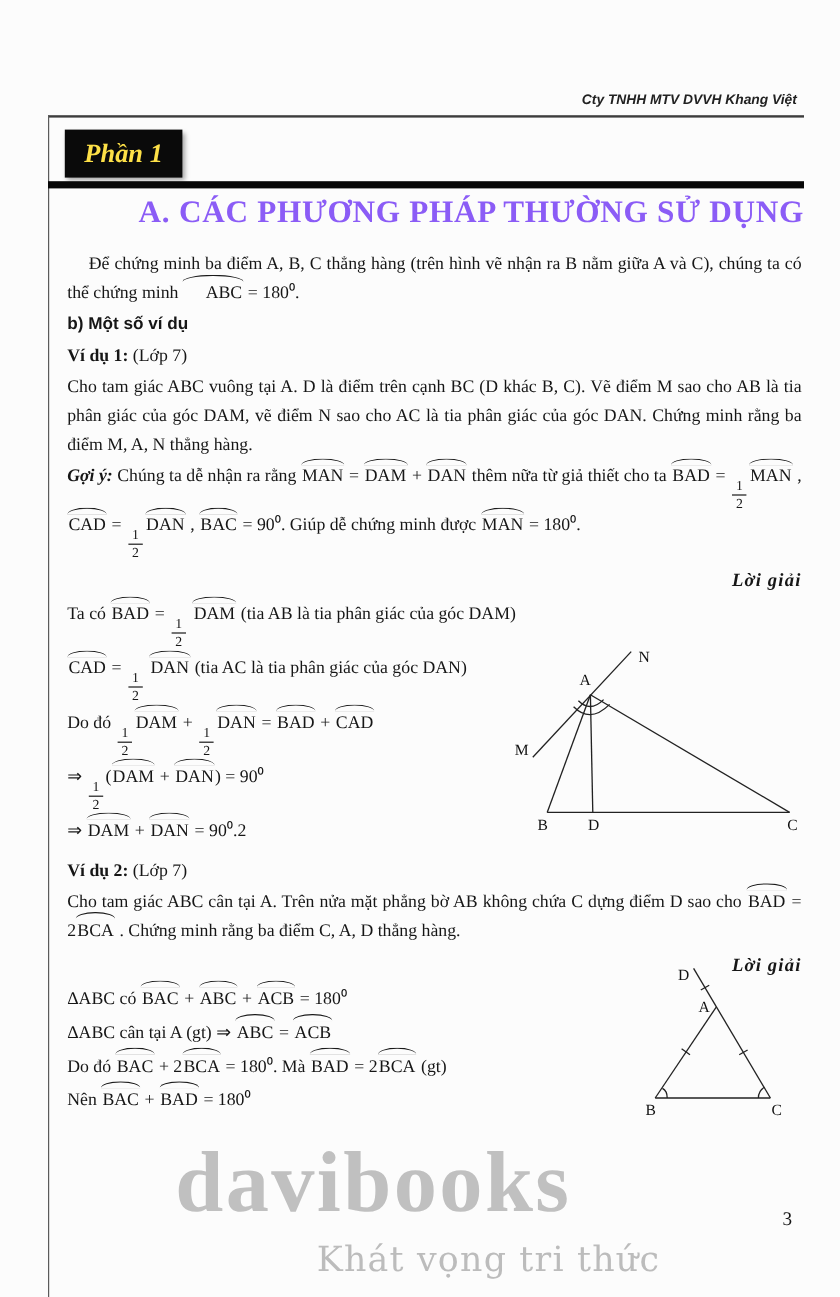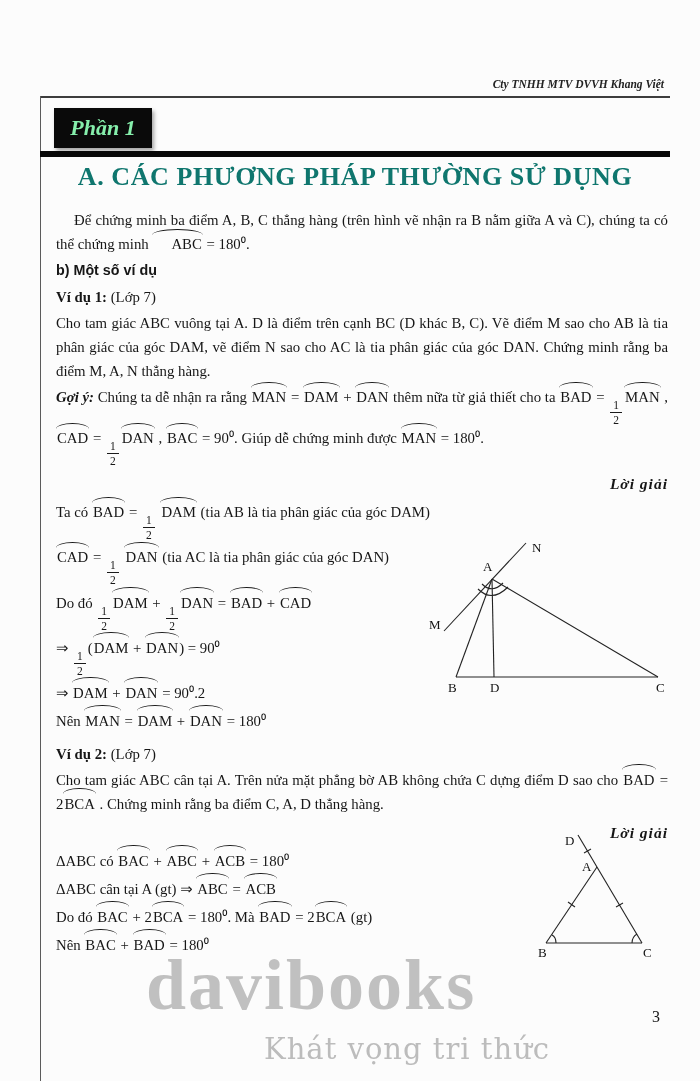--- a/index.html
+++ b/index.html
@@ -1,23 +1,23 @@
 <!DOCTYPE html>
 <html><head>
 <meta charset="utf-8">
 <style>
   *{margin:0;padding:0;box-sizing:border-box}
   html,body{background:#cfcfcf}
   .page{position:relative;width:700px;height:1081px;background:#fcfcfc;font-family:"Liberation Serif",serif;color:#161616;overflow:hidden}
-  .publisher{position:absolute;top:78px;right:36px;font-family:Liberation Serif, serif;font-size:11.5px;font-weight:bold;font-style:italic;color:#222}
+  .publisher{position:absolute;top:78px;right:36px;font-family:Liberation Sans, sans-serif;font-size:11.5px;font-weight:bold;font-style:italic;color:#222}
   .rule-top{position:absolute;left:40px;right:30px;top:96px;border-top:2px solid #3d3d3d}
   .rule-left{position:absolute;left:40px;top:96px;bottom:0;border-left:1.6px solid #5b5b5b}
-  .part-box{position:absolute;left:54px;top:108px;width:98px;height:40px;background:#0a0a0a;color:#86efac;display:flex;align-items:center;justify-content:center;font-size:22px;font-weight:bold;font-style:italic;box-shadow:2px 3px 4px rgba(0,0,0,.35)}
+  .part-box{position:absolute;left:54px;top:108px;width:98px;height:40px;background:#0a0a0a;color:#fde047;display:flex;align-items:center;justify-content:center;font-size:22px;font-weight:bold;font-style:italic;box-shadow:2px 3px 4px rgba(0,0,0,.35)}
   .band{position:absolute;left:40px;right:30px;top:151px;height:6px;background:#070707}
-  .page-title{position:absolute;left:40px;right:30px;top:162px;text-align:center;font-size:26px;font-weight:bold;letter-spacing:.6px;color:#0f766e}
+  .page-title{position:absolute;left:40px;right:30px;top:162px;text-align:right;font-size:26px;font-weight:bold;letter-spacing:.6px;color:#8b5cf6}
   .content{position:absolute;left:56px;right:32px;top:206px;font-size:14.8px;line-height:24px}
   .h-sans{font-family:"Liberation Sans",sans-serif;font-weight:bold;font-size:14.3px;margin:5px 0 4px;line-height:19px}
   p.body{margin:2px 0}
   .just{text-align:justify}
   .ml20{margin-left:20px}
   .ml30{margin-left:30px}
   .ind18{text-indent:18px}
   .vd-label{margin:5px 0 2px}
   .loi-giai{text-align:right;font-weight:bold;font-style:italic;font-size:15.5px;margin:5px 0 3px;letter-spacing:1px}
   .steps .step{margin:4px 0}
@@ -96,21 +96,20 @@
             <span class="fd">2</span>
           </span><span class="hat">DAM</span> + <span class="frac">
             <span class="fn">1</span>
             <span class="fd">2</span>
           </span><span class="hat">DAN</span> = <span class="hat">BAD</span> + <span class="hat">CAD</span></div>
       <div class="step">⇒ <span class="frac">
             <span class="fn">1</span>
             <span class="fd">2</span>
           </span>(<span class="hat">DAM</span> + <span class="hat">DAN</span>) = 90⁰</div>
       <div class="step">⇒ <span class="hat">DAM</span> + <span class="hat">DAN</span> = 90⁰.2</div>
-      <div class="step">Nên <span class="hat">MAN</span> = <span class="hat">DAM</span> + <span class="hat">DAN</span> = 180⁰</div>
     </div>
 
     <p class="vd-label"><b>Ví dụ 2:</b> (Lớp 7)</p>
     <p class="body just">Cho tam giác ABC cân tại A. Trên nửa mặt phẳng bờ AB không chứa C dựng điểm D sao cho <span class="hat">BAD</span> = 2<span class="hat">BCA</span> . Chứng minh rằng ba điểm C, A, D thẳng hàng.</p>
     <div class="loi-giai">Lời giải</div>
 
     <div class="steps">
       <svg class="fig fig2" width="168" height="136" viewBox="0 0 168 136">
         <path d="M50 110 L146 110"></path>
         <path d="M101 34 L50 110"></path>

